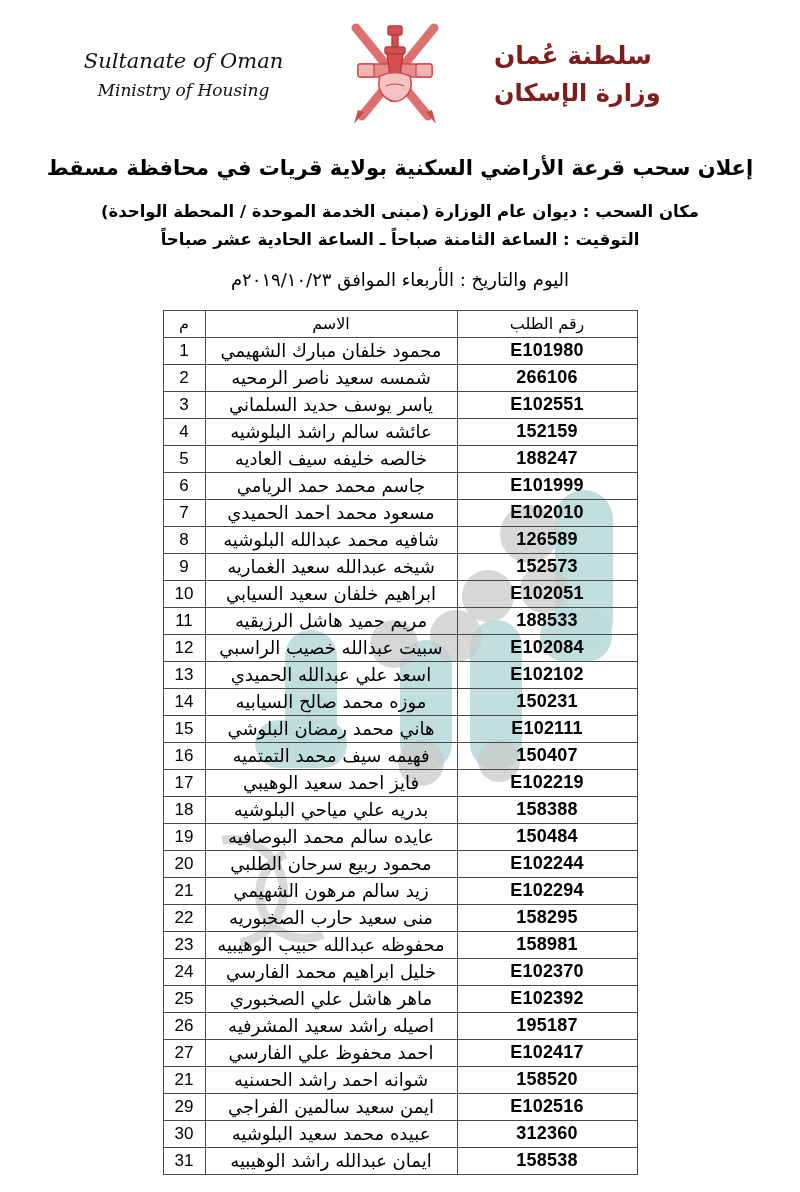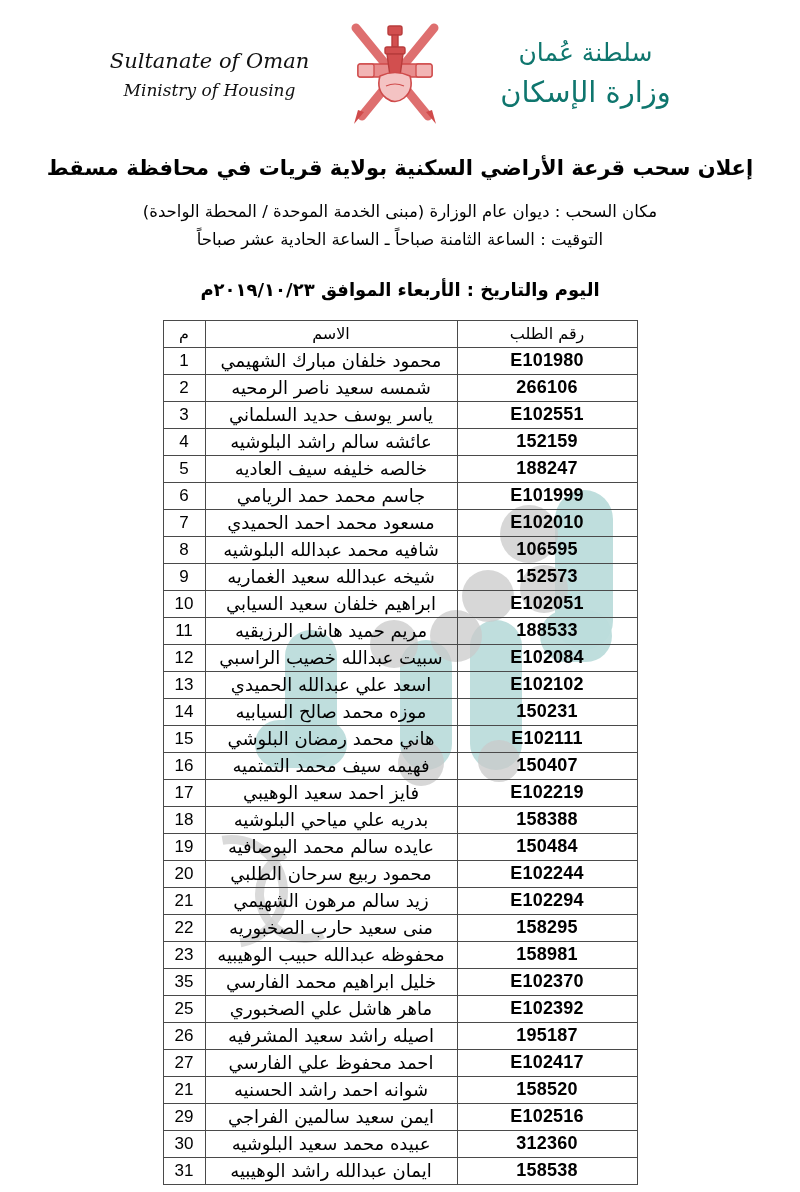--- a/index.html
+++ b/index.html
@@ -56,21 +56,21 @@
   #content {
     position: relative;
     z-index: 2;
   }
 
   
   #letterhead {
     display: flex;
     align-items: center;
     justify-content: center;
-    gap: 18px;
+    gap: 44px;
     padding-top: 20px;
     direction: ltr;
   }
   #lh-english {
     width: 225px;
     text-align: center;
     font-family: "DejaVu Serif", "Liberation Serif", serif;
     font-style: italic;
     color: #111;
     line-height: 1.55;
@@ -80,53 +80,53 @@
 
   #lh-emblem {
     width: 110px;
     height: 108px;
     flex: 0 0 auto;
   }
   #lh-emblem svg { display: block; width: 100%; height: 100%; }
 
   #lh-arabic {
     width: 235px;
-    text-align: center;
+    text-align: left;
     direction: rtl;
     font-family: "DejaVu Sans", sans-serif;
     line-height: 1.5;
-    color: #0f766e;
-    font-weight: 400;
+    color: #7f1d1d;
+    font-weight: 700;
   }
   #lh-arabic .l1 { font-size: 25px; letter-spacing: 1px; }
-  #lh-arabic .l2 { font-size: 29px; letter-spacing: 1px; }
+  #lh-arabic .l2 { font-size: 24px; letter-spacing: 1px; }
 
   
   #announce {
     margin-top: 26px;
     text-align: center;
     direction: rtl;
   }
   #announce-title {
     font-size: 21px;
     font-weight: 700;
     line-height: 1.35;
     padding: 0 36px;
   }
   #announce-lines {
     margin-top: 16px;
     font-size: 16.5px;
     line-height: 1.65;
   }
-  #announce-lines div { padding: 0 24px; }
+  #announce-lines div { padding: 0 24px; font-weight: bold; }
 
   #announce-date {
-    margin-top: 26px;
+    margin-top: 16px;
     font-size: 18px;
-    font-weight: 700;
+    font-weight: 400;
     letter-spacing: 0.3px;
   }
 
   
   #table-wrap {
     margin-top: 20px;
     display: flex;
     justify-content: center;
   }
   table#applicants {
@@ -295,21 +295,21 @@
             <td class="c-req">E101999</td>
             <td class="c-name">جاسم محمد حمد الريامي</td>
             <td class="c-no">6</td>
           </tr>
           <tr>
             <td class="c-req">E102010</td>
             <td class="c-name">مسعود محمد احمد الحميدي</td>
             <td class="c-no">7</td>
           </tr>
           <tr>
-            <td class="c-req">106595</td>
+            <td class="c-req">126589</td>
             <td class="c-name">شافيه محمد عبدالله البلوشيه</td>
             <td class="c-no">8</td>
           </tr>
           <tr>
             <td class="c-req">152573</td>
             <td class="c-name">شيخه عبدالله سعيد الغماريه</td>
             <td class="c-no">9</td>
           </tr>
           <tr>
             <td class="c-req">E102051</td>
@@ -377,21 +377,21 @@
             <td class="c-no">22</td>
           </tr>
           <tr>
             <td class="c-req">158981</td>
             <td class="c-name">محفوظه عبدالله حبيب الوهيبيه</td>
             <td class="c-no">23</td>
           </tr>
           <tr>
             <td class="c-req">E102370</td>
             <td class="c-name">خليل ابراهيم محمد الفارسي</td>
-            <td class="c-no">35</td>
+            <td class="c-no">24</td>
           </tr>
           <tr>
             <td class="c-req">E102392</td>
             <td class="c-name">ماهر هاشل علي الصخبوري</td>
             <td class="c-no">25</td>
           </tr>
           <tr>
             <td class="c-req">195187</td>
             <td class="c-name">اصيله راشد سعيد المشرفيه</td>
             <td class="c-no">26</td>

